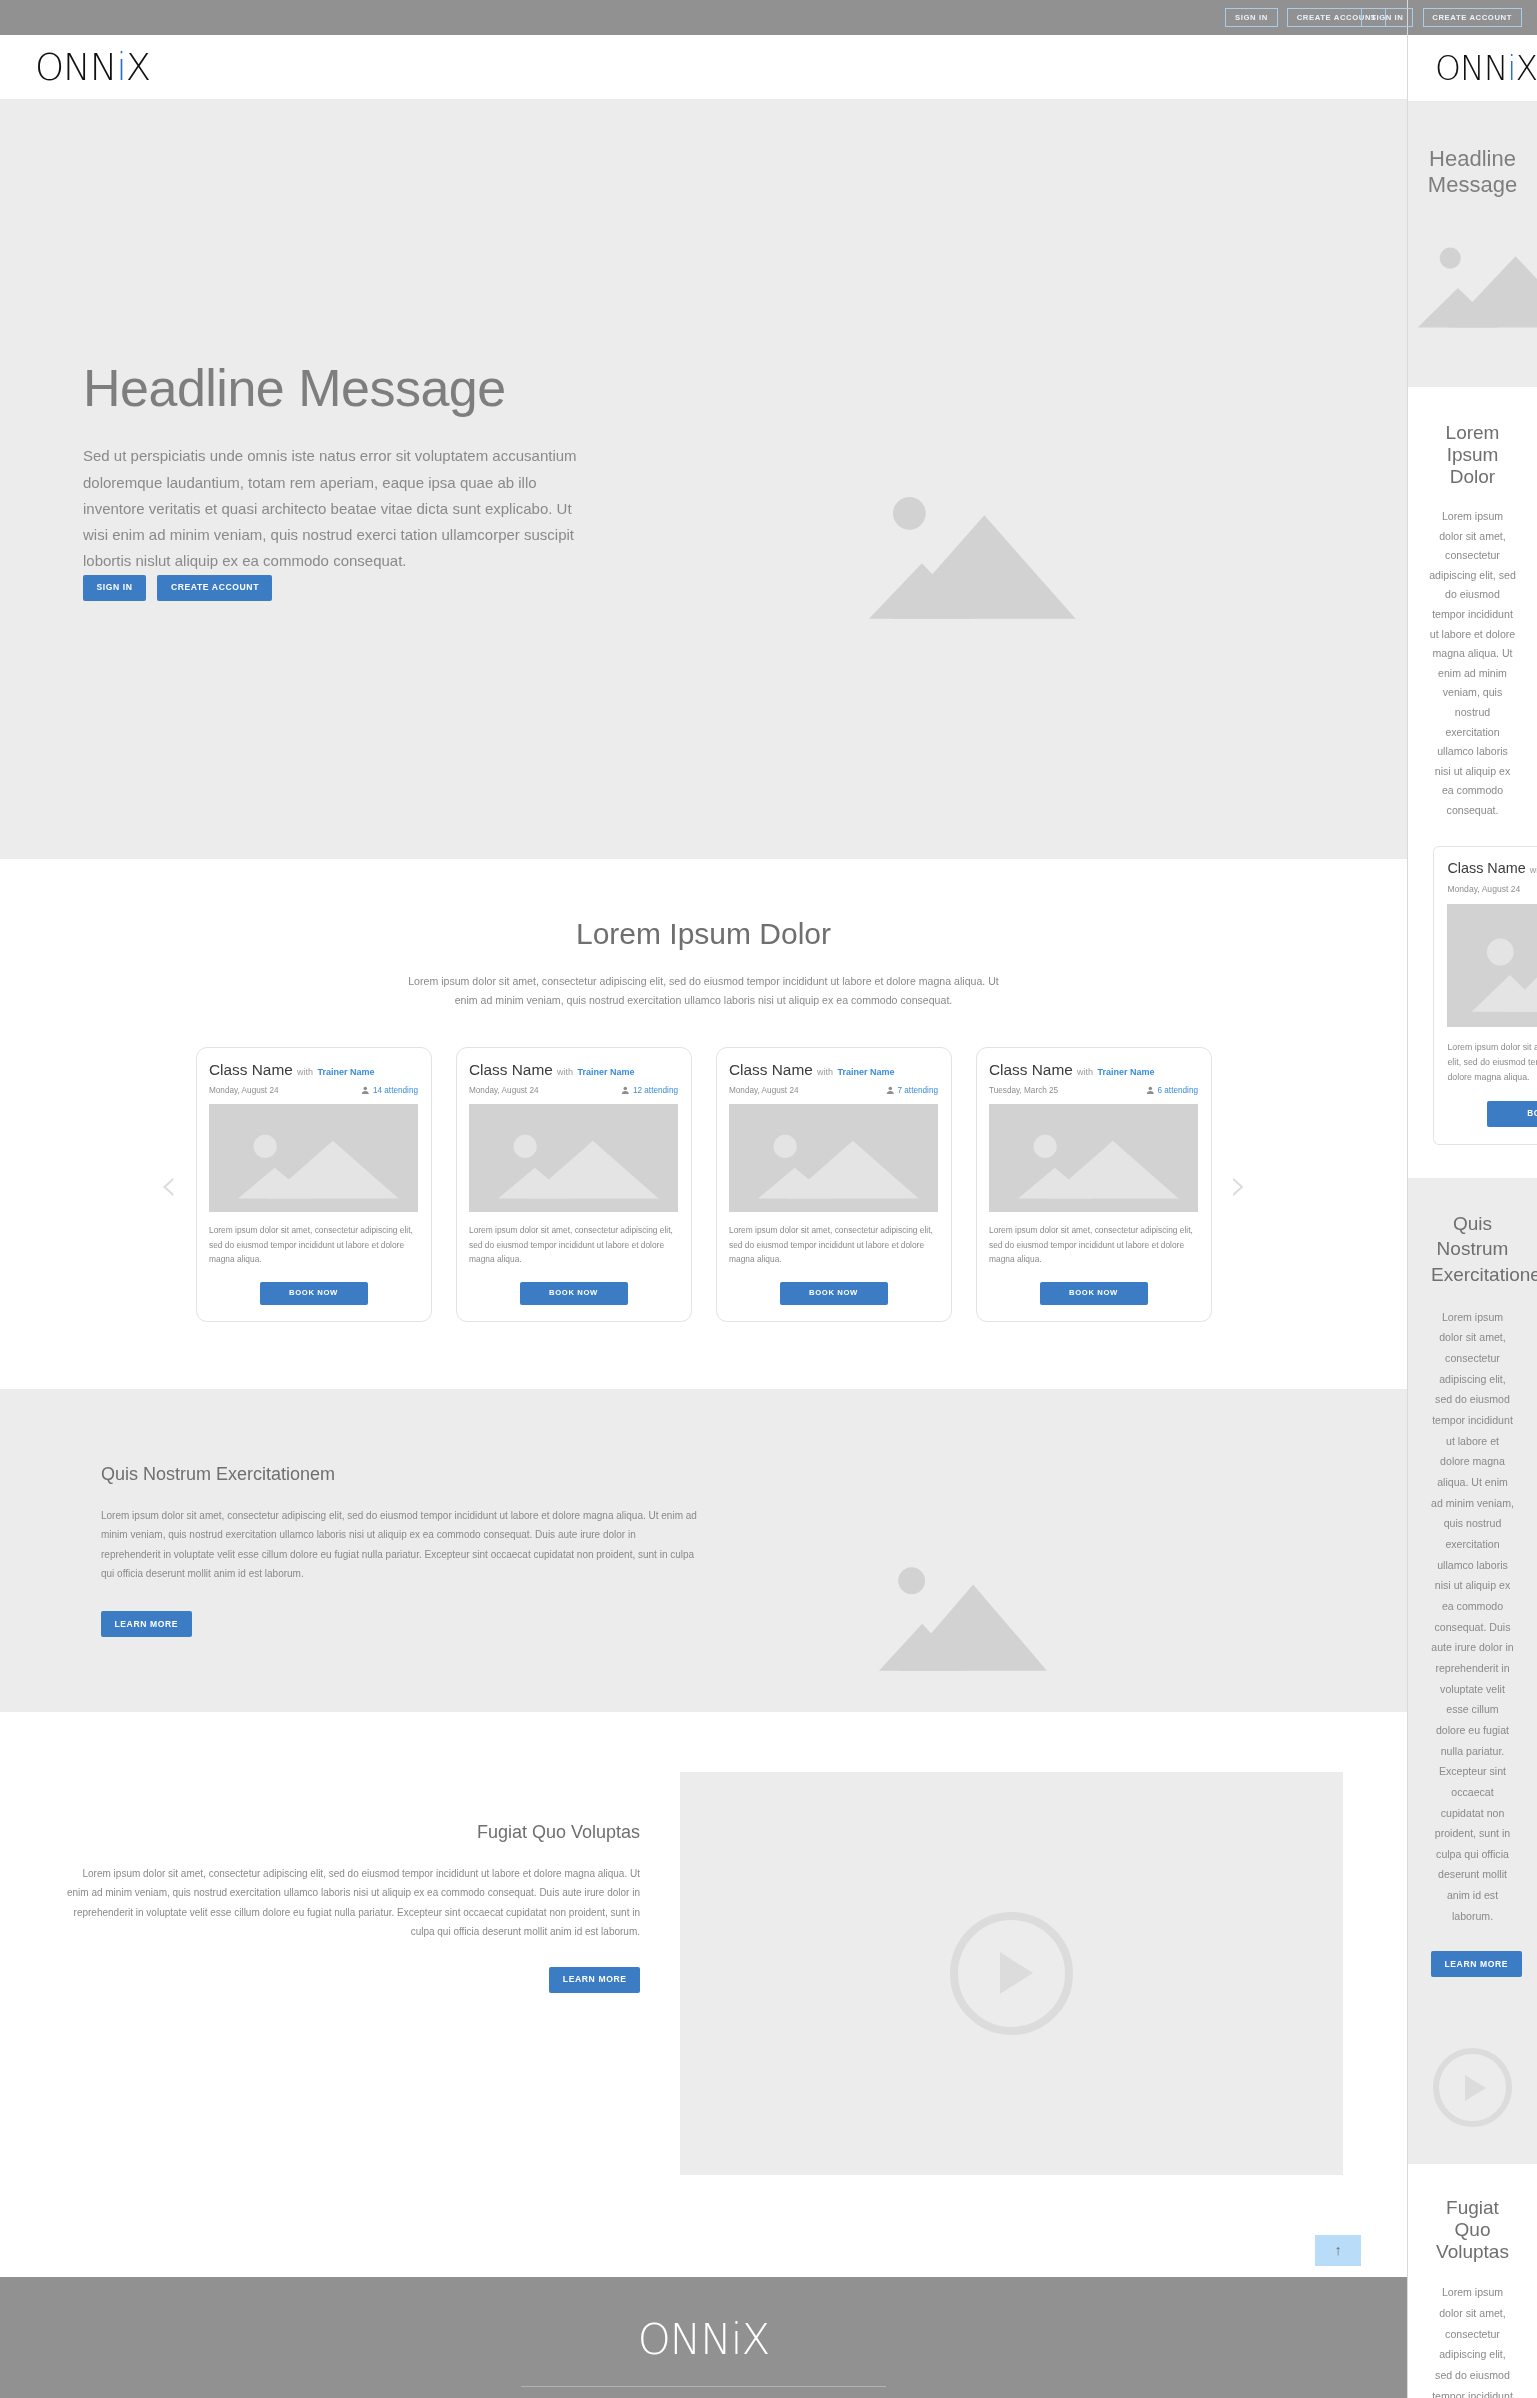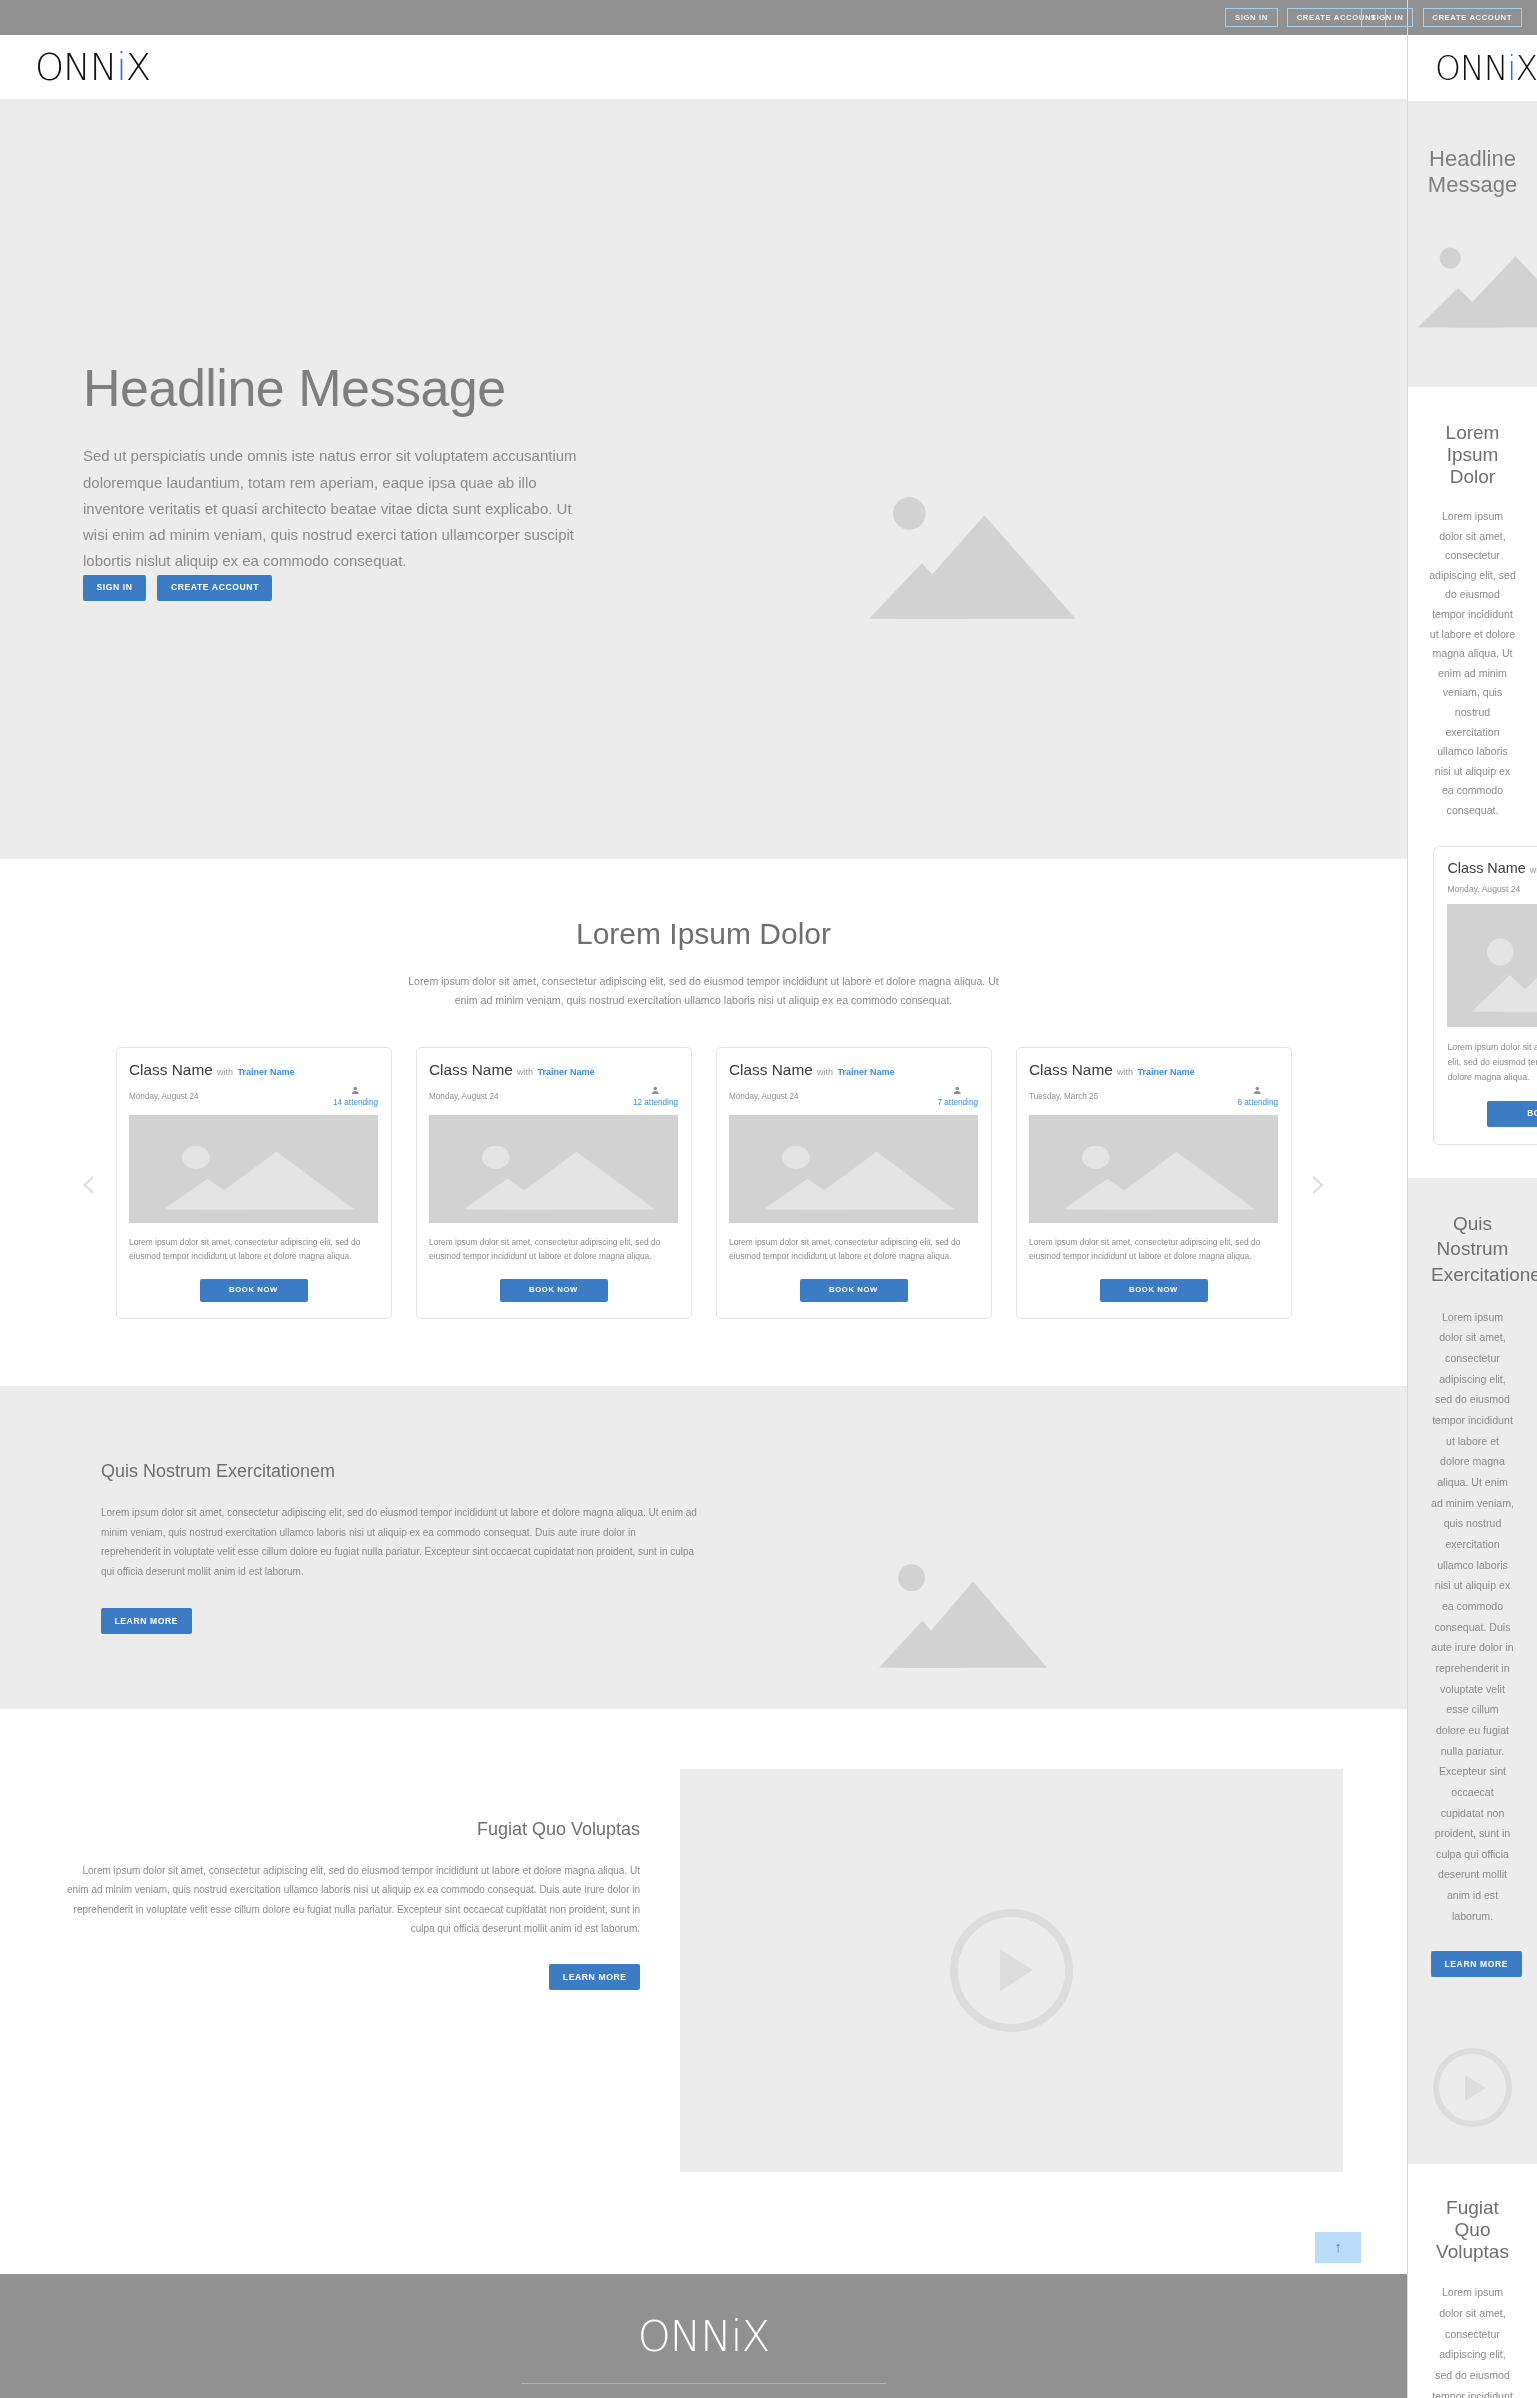--- a/index.html
+++ b/index.html
@@ -114,36 +114,36 @@
     width: 615px; margin: 0 auto 38px;
   }
   .carousel { display:flex; align-items:center; justify-content:center; gap: 0; }
   .arrow {
     width: 54px; color:#dcdcdc; font-size: 44px; line-height:1;
     font-family:"DejaVu Sans", sans-serif; font-weight: 300;
     user-select:none;
   }
   .cards { display:flex; gap: 24px; }
   .card {
-    width: 276px;
+    width: 236px;
     background:#fff;
     border: 1px solid #e3e3e3;
-    border-radius: 5px;
+    border-radius: 11px;
     padding: 12.5px 12.5px 16.3px;
     text-align:left;
   }
   .card .cn { font-size: 15.4px; color:#3b3b3b; font-weight: 400; }
   .card .cn .with { font-size: 9px; color:#9a9a9a; }
   .card .cn .trainer { font-size: 9px; color:#3b8cd8; font-weight:bold; }
   .card .meta {
     display:flex; justify-content:space-between; align-items:center;
     margin: 7.7px 0 8.6px;
     font-size: 8.2px; color:#8e8e8e;
   }
-  .card .meta .att { color:#3b8cd8; display:flex; align-items:center; gap:2.9px;flex-direction:column; }
+  .card .meta .att { color:#3b8cd8; display:flex; align-items:center; gap:2.9px; }
   .card .ph { width: 100%; height: 108px; }
   .card .desc { font-size: 8.4px; color:#8a8a8a; line-height:1.7; margin: 11.5px 0 15.4px; }
   .card .btn-primary { display:block; text-align:center; font-size:7.7px; padding: 7.7px 0; width: 108px; margin: 0 auto; }
 
   .d-feature {
     background:#ececec; flex: 0 0 auto;
     padding: 75px 0 75px 101px;
     position: relative;
   }
   .d-feature h3 { font-size: 18px; font-weight: 400; color:#6f6f6f; margin-bottom: 21px; }

